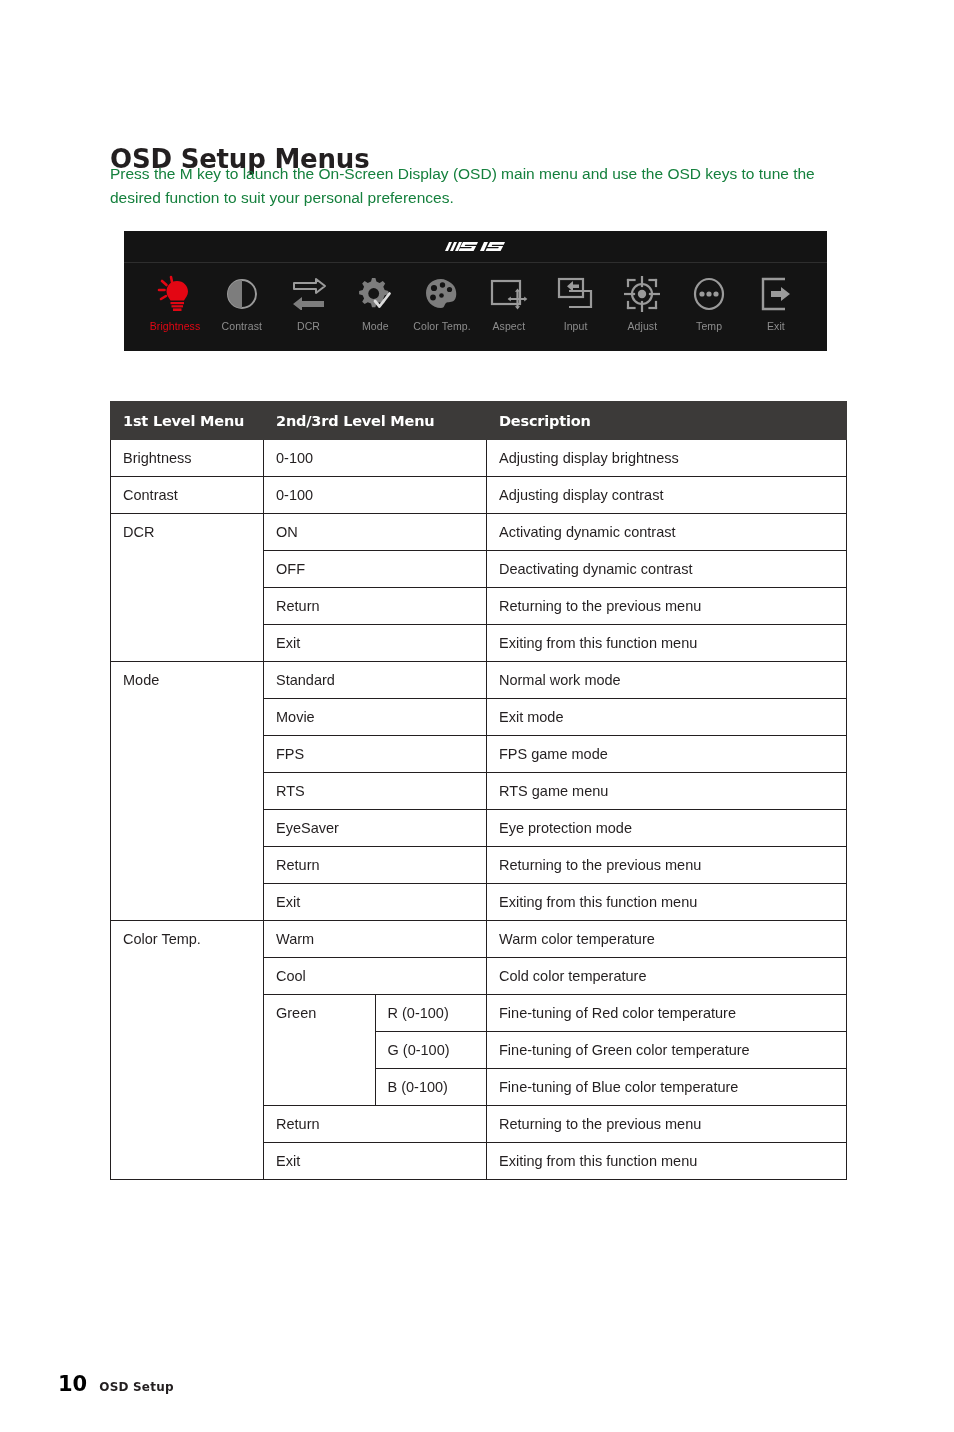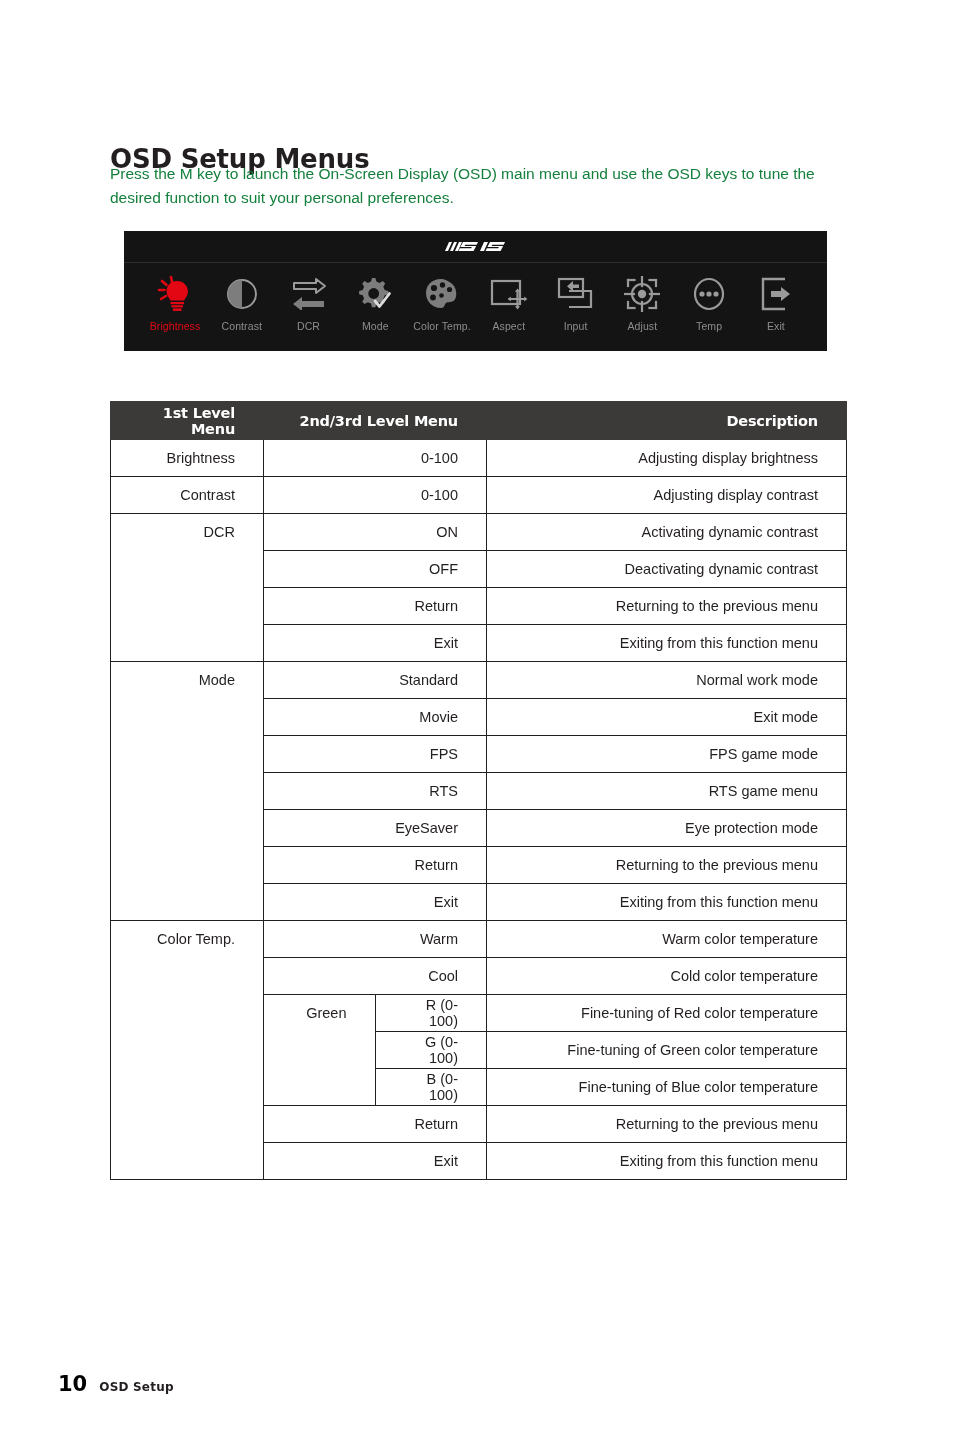--- a/index.html
+++ b/index.html
@@ -104,25 +104,25 @@
     left: 110px;
     top: 401px;
     width: 736px;
     border-collapse: collapse;
     table-layout: fixed;
     font-family: "Liberation Sans", sans-serif;
   }
   .spec-table th,
   .spec-table td {
     border: 1px solid #231f20;
-    padding: 0 28px;
+    padding: 0 12px;
     height: 37px;
     font-size: 14.5px;
     font-weight: normal;
-    text-align: right;
+    text-align: left;
     color: #231f20;
     vertical-align: middle;
     box-sizing: border-box;
   }
   .spec-table thead th {
     background: #3c3a39;
     color: #ffffff;
     font-weight: bold;
     font-size: 14.5px;
     height: 38px;

